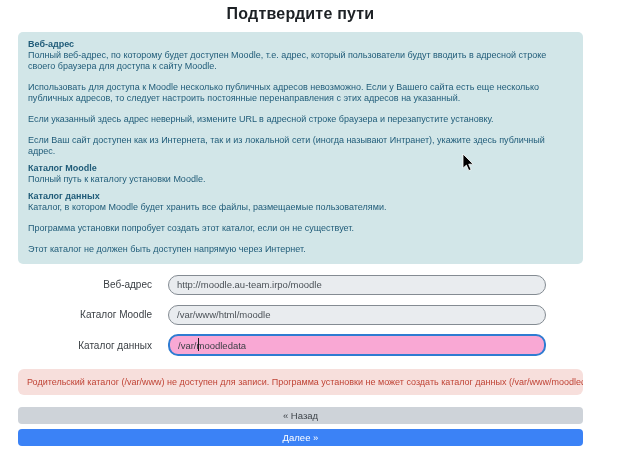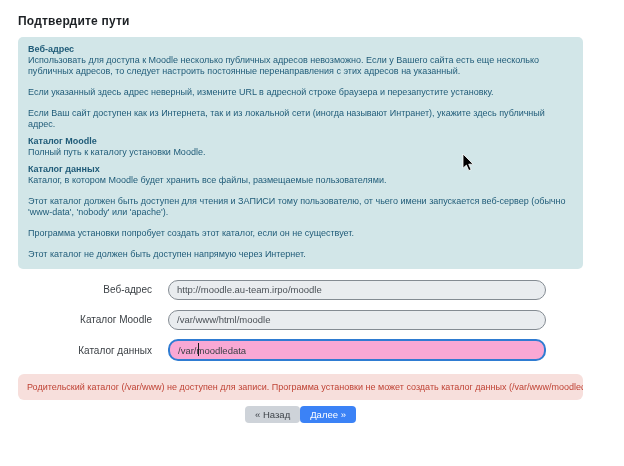--- a/index.html
+++ b/index.html
@@ -9,25 +9,25 @@
     font-family: "Liberation Sans", sans-serif;
     overflow: hidden;
     position: relative;
   }
   .page {
     position: absolute;
     left: 18px; top: 4px;
     width: 565px;
   }
   h1.page-title {
-    text-align: left;
-    font-size: 12px;
+    text-align: center;
+    font-size: 16px;
     font-weight: bold;
     color: #1d2125;
-    margin: 10px 0 9px 0;
+    margin: 1px 0 9px 0;
     letter-spacing: 0.2px;
   }
   .infobox {
     background: #d2e6e8;
     border-radius: 5px;
     padding: 7px 12px 9px 10px;
     color: #1f5b78;
     font-size: 9px;
     line-height: 11px;
   }
@@ -87,23 +87,25 @@
     margin-top: 13px;
     background: #f7dfdc;
     border-radius: 6px;
     color: #bf4234;
     font-size: 9px;
     padding: 8px 9px;
     white-space: nowrap;
     overflow: hidden;
   }
   .btn-row {
-    margin-top: 6px;
+    margin-top: 12px;
     display: flex;
     justify-content: center;
+    gap: 5px;
+    flex-direction: column;
   }
   .btn {
     font-family: "Liberation Sans", sans-serif;
     font-size: 9.5px;
     border: none;
     border-radius: 4px;
     padding: 4px 10px;
     height: 17px;
     line-height: 9px;
     cursor: pointer;
@@ -120,32 +122,32 @@
 </head>
 <body>
 
 <div class="page">
 
   <h1 class="page-title">Подтвердите пути</h1>
 
   <div class="infobox">
     <div class="ib-section">
       <div class="ib-heading">Веб-адрес</div>
+      <p>Полный веб-адрес, по которому будет доступен Moodle, т.е. адрес, который пользователи будут вводить в адресной строке своего браузера для доступа к сайту Moodle.</p>
       <p>Использовать для доступа к Moodle несколько публичных адресов невозможно. Если у Вашего сайта есть еще несколько публичных адресов, то следует настроить постоянные перенаправления с этих адресов на указанный.</p>
       <p>Если указанный здесь адрес неверный, измените URL в адресной строке браузера и перезапустите установку.</p>
       <p>Если Ваш сайт доступен как из Интернета, так и из локальной сети (иногда называют Интранет), укажите здесь публичный адрес.</p>
     </div>
     <div class="ib-section">
       <div class="ib-heading">Каталог Moodle</div>
       <p>Полный путь к каталогу установки Moodle.</p>
     </div>
     <div class="ib-section">
       <div class="ib-heading">Каталог данных</div>
       <p>Каталог, в котором Moodle будет хранить все файлы, размещаемые пользователями.</p>
-      <p>Этот каталог должен быть доступен для чтения и ЗАПИСИ тому пользователю, от чьего имени запускается веб-сервер (обычно 'www-data', 'nobody' или 'apache').</p>
       <p>Программа установки попробует создать этот каталог, если он не существует.</p>
       <p>Этот каталог не должен быть доступен напрямую через Интернет.</p>
     </div>
   </div>
 
   <div class="form-area">
 
     <div class="form-row">
       <label class="form-label">Веб-адрес</label>
       <div class="input-wrap">

